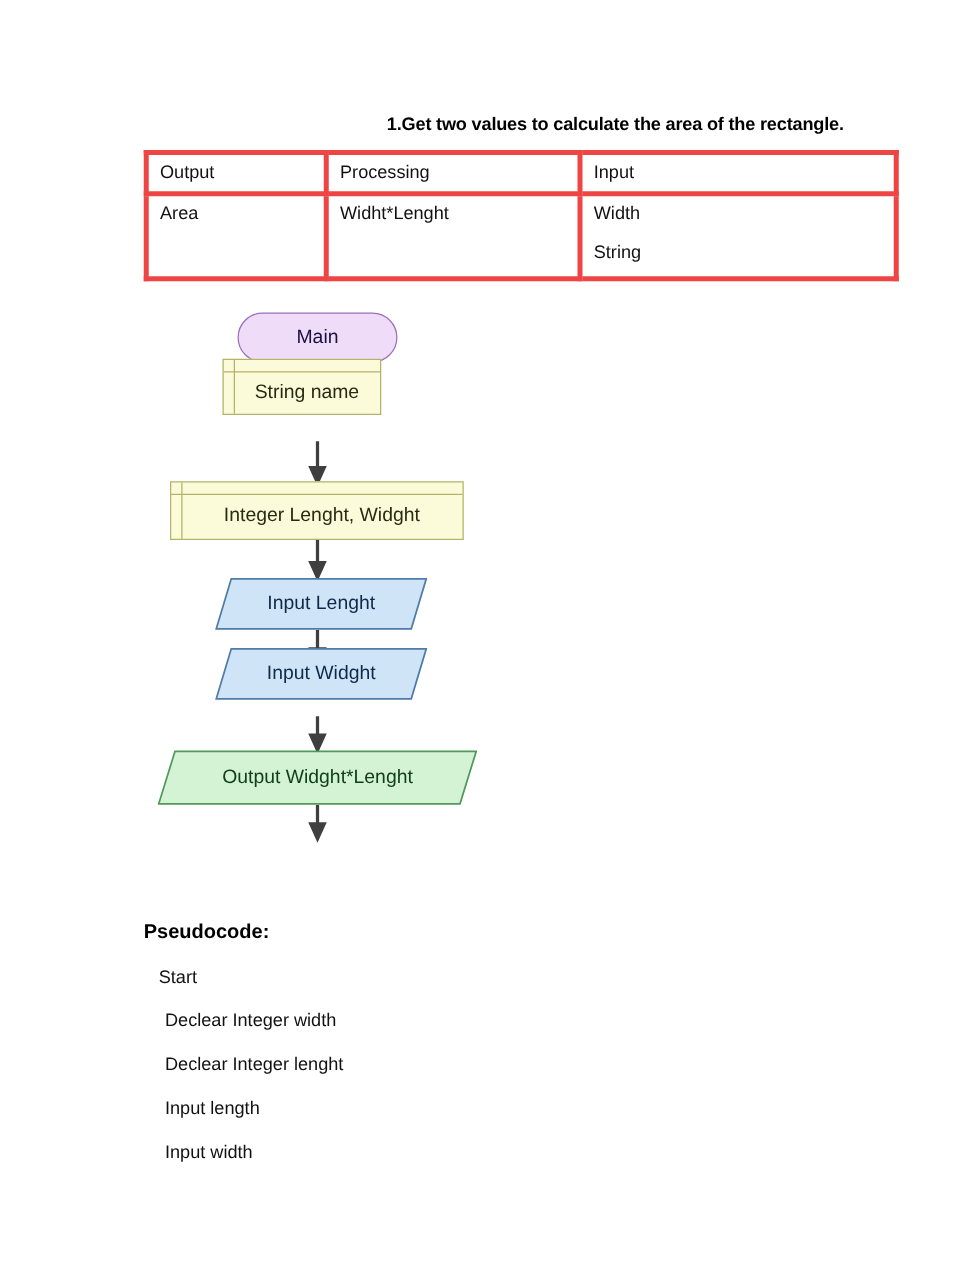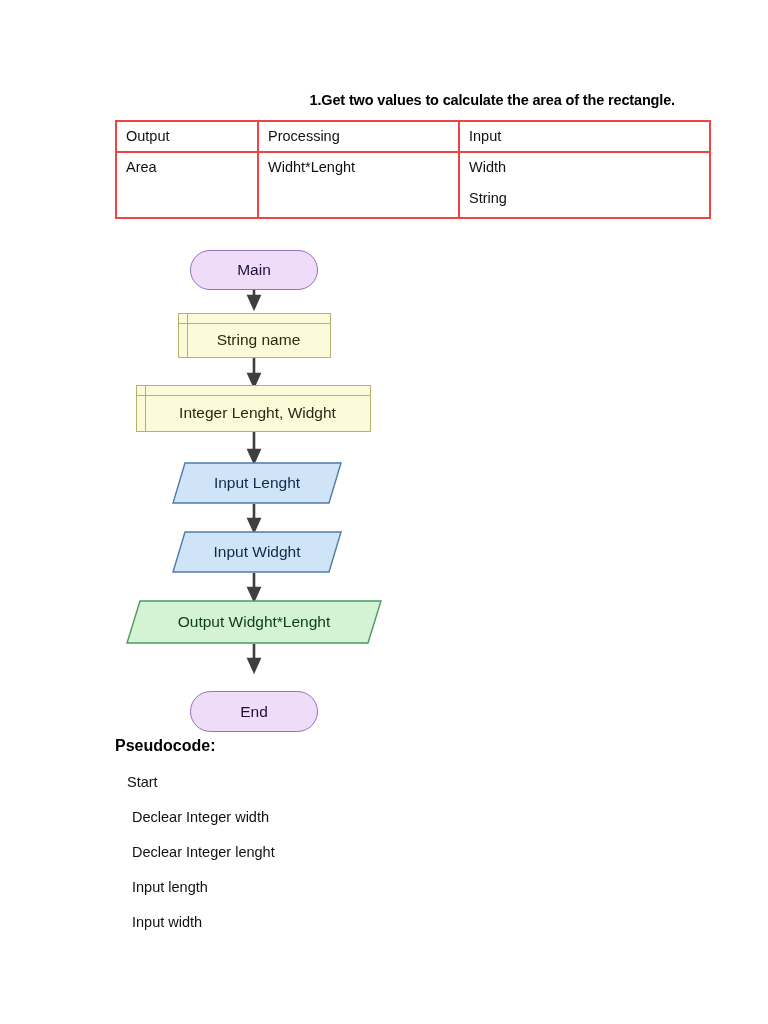--- a/index.html
+++ b/index.html
@@ -39,21 +39,21 @@
   .req-table {
     position: absolute;
     left: 115px;
     top: 120px;
     width: 534px;
     border-collapse: collapse;
     table-layout: fixed;
     font-size: 14.5px;
   }
   .req-table td {
-    border: 2px solid #ef4444;
+    border: 4px solid #ef4444;
     padding: 7px 9px 7px 9px;
     vertical-align: top;
     line-height: 1.05;
     font-weight: normal;
     color: #111111;
   }
   .req-table .c1 { width: 122px; }
   .req-table .c2 { width: 181px; }
   .req-table .c3 { width: 231px; }
   .req-table .body-row td { height: 50px; }
@@ -209,56 +209,53 @@
 
       <line x1="24" y1="419" x2="24" y2="437"></line>
       <polygon points="24,446 18.6,434 29.4,434"></polygon>
     </g>
   </svg>
 
   <div class="node terminator" style="left:190px; top:230px; width:128px; height:40px;">
     <span>Main</span>
   </div>
 
-  <div class="node declbox" style="left:178px; top:313px; width:153px; height:45px;">
+  <div class="node declbox" style="left:178px; top:287px; width:127px; height:45px;">
     <span class="bar-left"></span>
     <span class="bar-top"></span>
     <span class="decl-label">String name</span>
   </div>
 
   <div class="node declbox" style="left:136px; top:385px; width:235px; height:47px;">
     <span class="bar-left"></span>
     <span class="bar-top"></span>
     <span class="decl-label">Integer Lenght, Widght</span>
   </div>
 
   <div class="para-wrap para-in" style="left:172px; top:462px; width:170px; height:42px;">
     <svg width="170" height="42" viewBox="0 0 170 42">
       <polygon points="13,1 169,1 157,41 1,41" fill="#cfe4f7" stroke="#4f7ba8" stroke-width="1.4"></polygon>
     </svg>
     <span class="para-label">Input Lenght</span>
   </div>
 
-  <div class="para-wrap para-in" style="left:172px; top:531px; width:170px; height:42px;">
+  <div class="para-wrap para-in" style="left:172px; top:518px; width:170px; height:42px;">
     <svg width="170" height="42" viewBox="0 0 170 42">
       <polygon points="13,1 169,1 157,41 1,41" fill="#cfe4f7" stroke="#4f7ba8" stroke-width="1.4"></polygon>
     </svg>
     <span class="para-label">Input Widght</span>
   </div>
 
   <div class="para-wrap para-out" style="left:126px; top:600px; width:256px; height:44px;">
     <svg width="256" height="44" viewBox="0 0 256 44">
       <polygon points="14,1 255,1 242,43 1,43" fill="#d4f2d4" stroke="#4f9a5a" stroke-width="1.4"></polygon>
     </svg>
     <span class="para-label">Output Widght*Lenght</span>
   </div>
 
-  <div class="node terminator" style="left:190px; top:671px; width:128px; height:41px;">
-    <span>End</span>
-  </div>
 
 </div>
 
 <div class="pseudo-title">Pseudocode:</div>
 
 <div class="pseudo-line" style="top:774px; left:127px;text-align:right;">Start</div>
 <div class="pseudo-line" style="top:809px;">Declear Integer width</div>
 <div class="pseudo-line" style="top:844px;">Declear Integer lenght</div>
 <div class="pseudo-line" style="top:879px;">Input length</div>
 <div class="pseudo-line" style="top:914px;">Input width</div>

